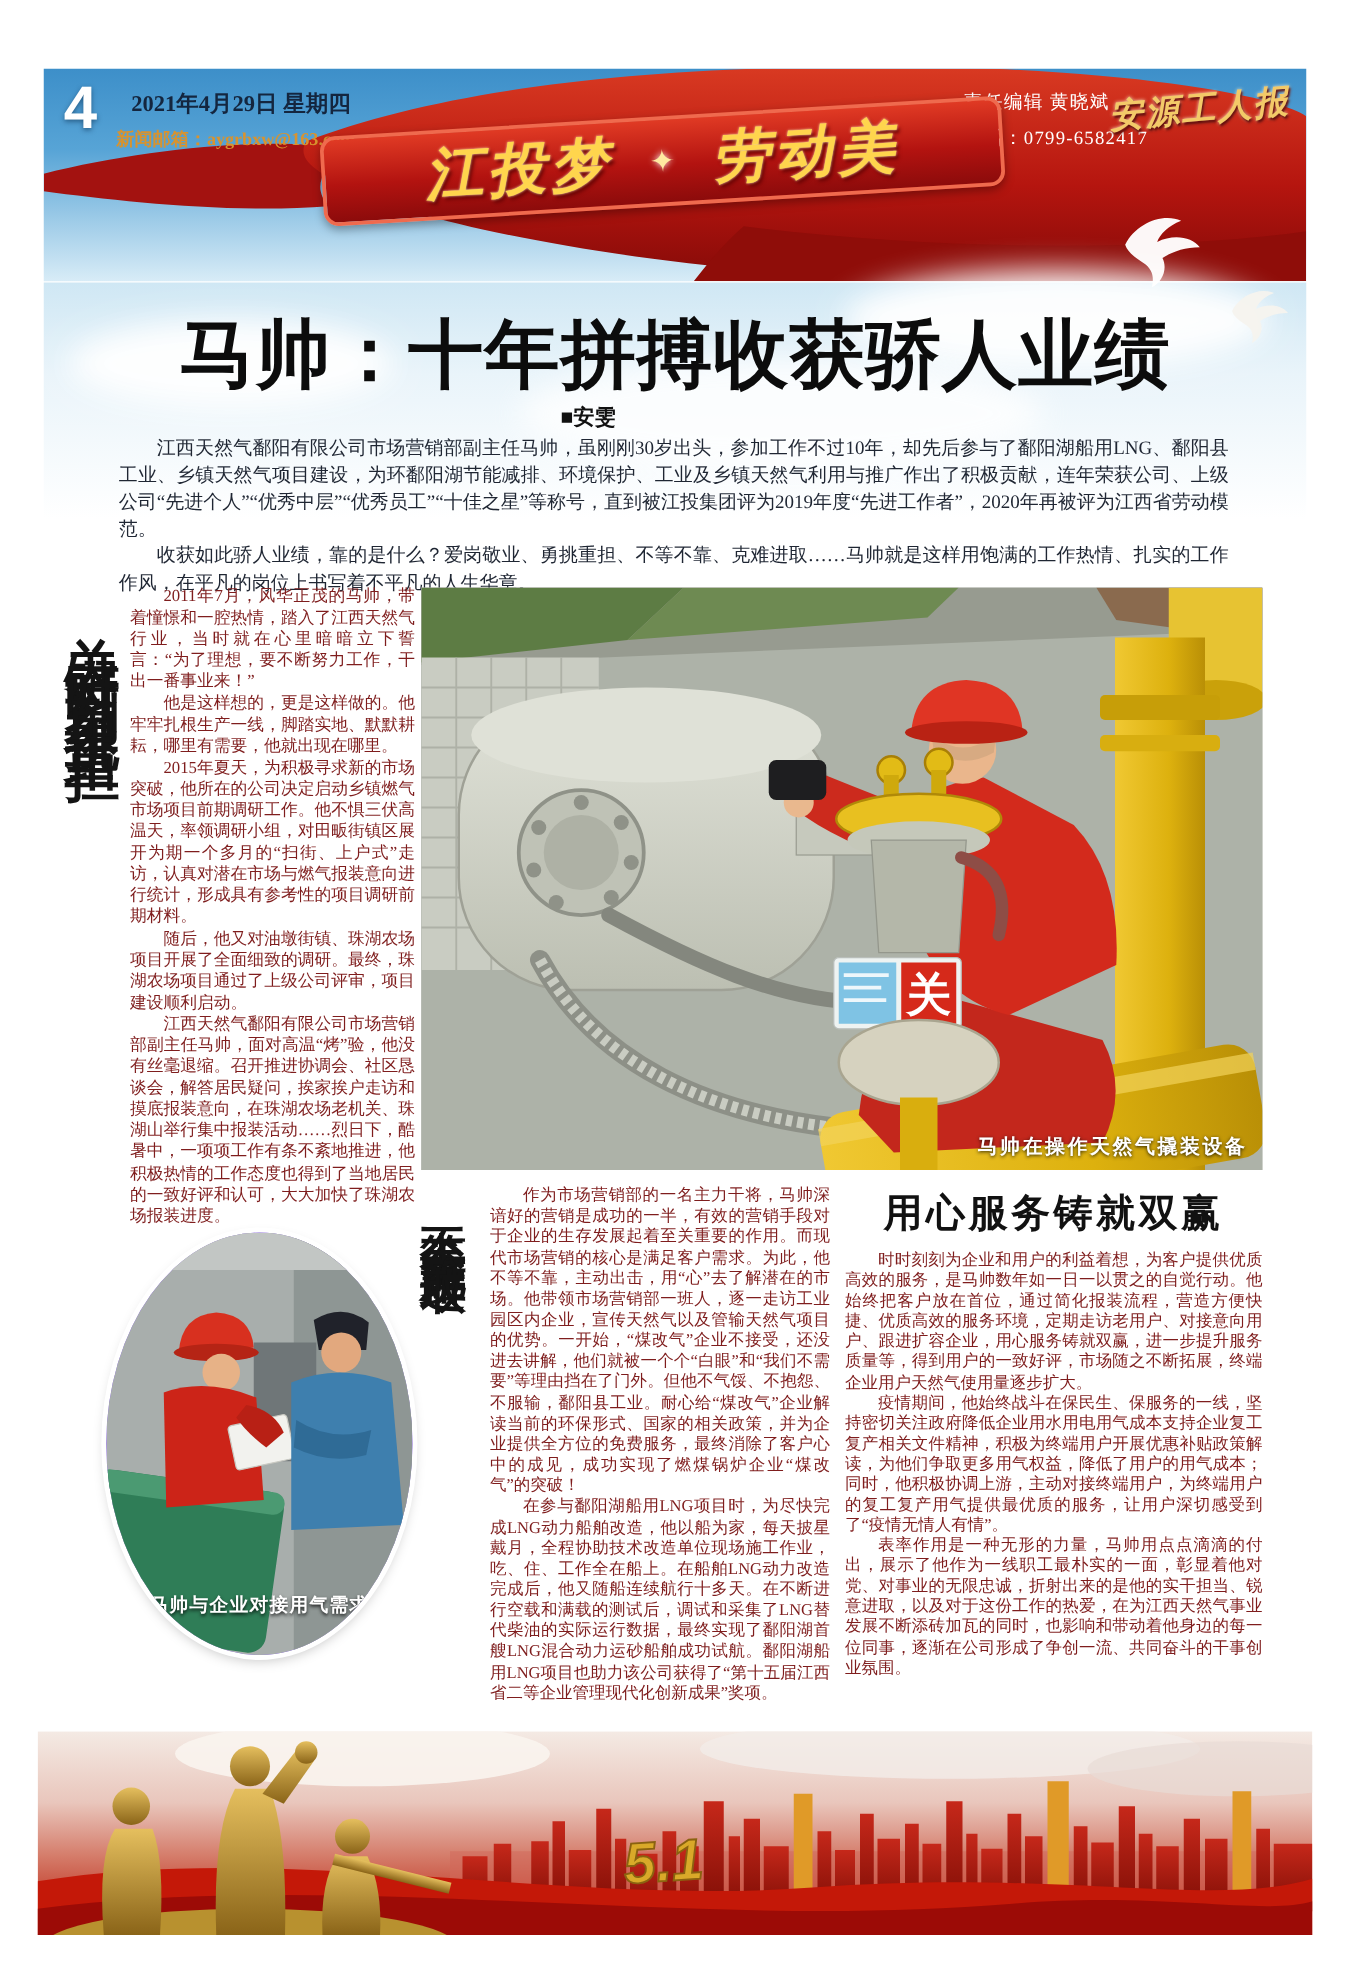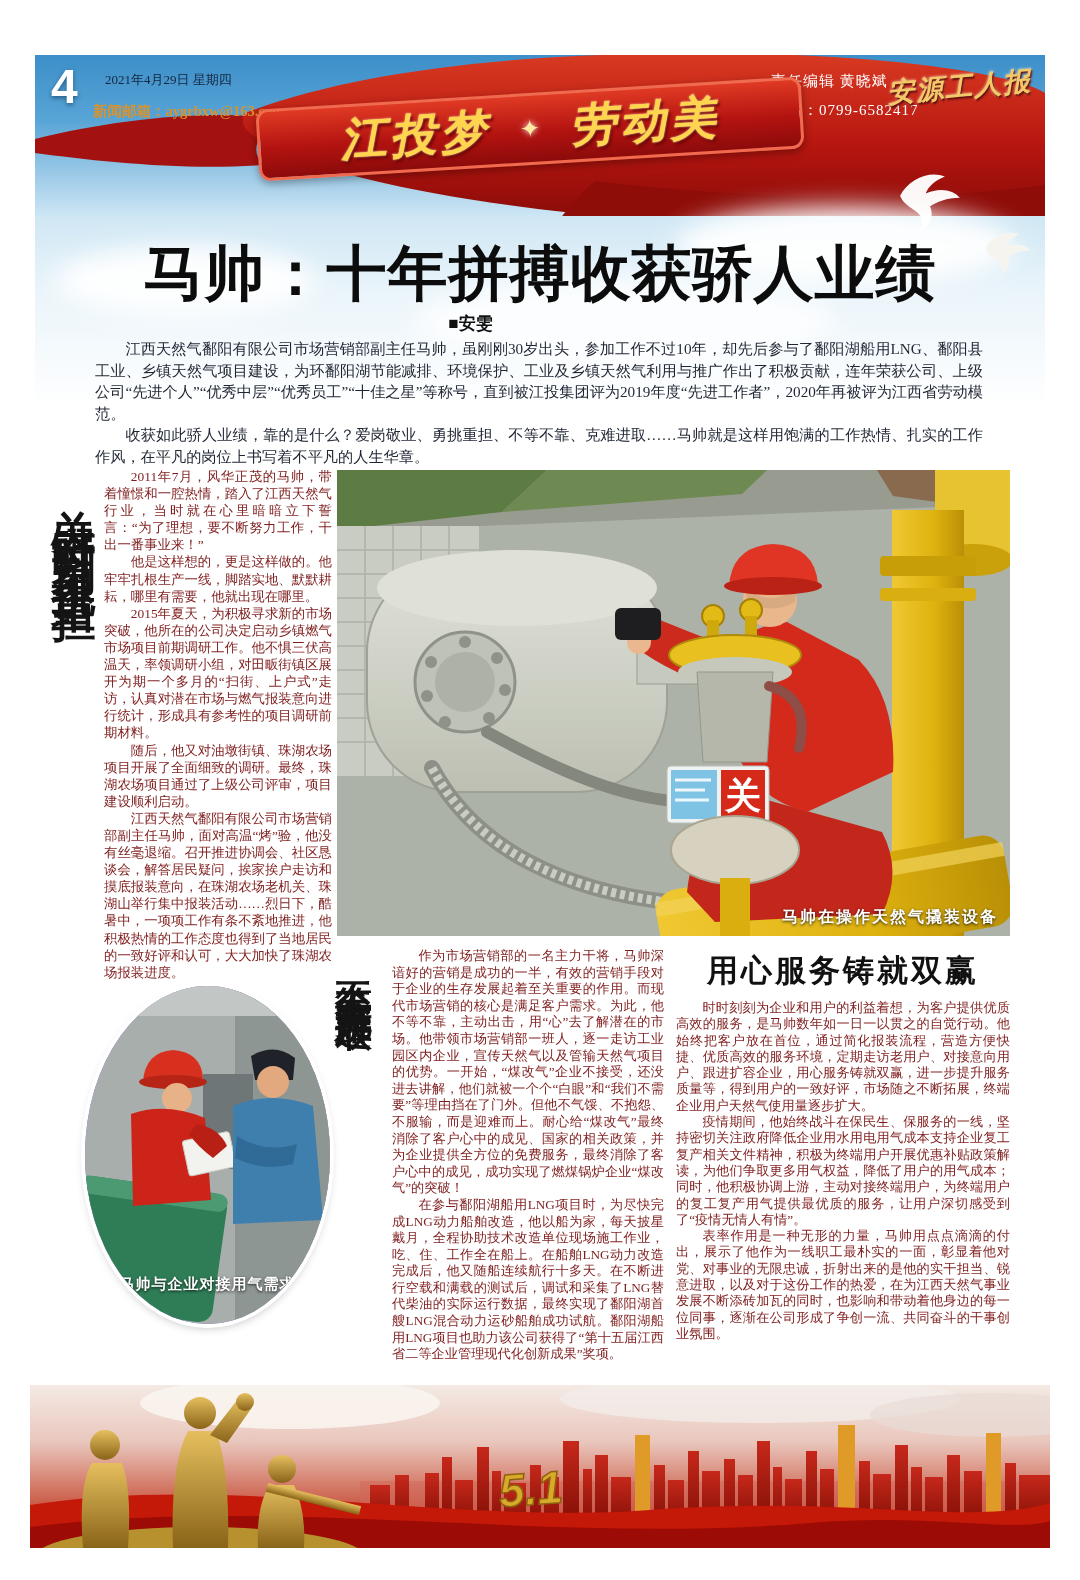--- a/index.html
+++ b/index.html
@@ -5,38 +5,38 @@
   html,body{margin:0;padding:0;background:#ffffff;}
   .page{position:relative;width:1080px;height:1580px;background:#ffffff;overflow:hidden;
         font-family:"Liberation Serif","DejaVu Serif",serif;color:#23262c;}
 
   
   .header{position:absolute;left:35px;top:55px;width:1010px;height:170px;overflow:hidden;
           background:linear-gradient(180deg,#3d8fc9 0%,#57a4d6 38%,#9fcce8 72%,#d8ecf7 100%);}
   .header svg.ribbons{position:absolute;left:0;top:0;width:1010px;height:170px;}
   .pgnum{position:absolute;left:16px;top:4px;font-size:48px;font-weight:bold;color:#fff;
          font-family:"Liberation Sans",sans-serif;text-shadow:0 2px 4px rgba(0,30,60,.5);z-index:3;}
-  .hdate{position:absolute;left:70px;top:16px;font-size:13px;font-weight:normal;color:#14263f;z-index:3;}
+  .hdate{position:absolute;left:70px;top:16px;font-size:18px;font-weight:bold;color:#14263f;z-index:3;}
   .hemail{position:absolute;left:58px;top:47px;font-size:14.5px;font-weight:bold;color:#d8932f;z-index:3;}
   .heditor{position:absolute;left:736px;top:17px;font-size:15px;color:#fff;z-index:4;letter-spacing:1px;}
   .hphone{position:absolute;left:736px;top:46px;font-size:15px;color:#fff;z-index:4;letter-spacing:1px;}
   .masthead{position:absolute;left:852px;top:14px;font-size:27px;color:#f3c968;font-weight:bold;font-style:italic;
             transform:rotate(-5deg);letter-spacing:2px;z-index:4;
             text-shadow:1px 2px 2px #5a0505,0 0 3px #fff4cf;}
   .banner{position:absolute;left:222px;top:38px;width:540px;height:66px;transform:rotate(-3.5deg);
           background:linear-gradient(180deg,#e03a24 0%,#b31310 55%,#8c0b0b 100%);
           border:3px solid #ef6a4e;border-radius:12px;box-shadow:0 3px 8px rgba(0,0,0,.35);
           display:flex;align-items:center;justify-content:center;gap:30px;z-index:5;}
   .banner .btxt{font-size:46px;font-weight:900;font-style:italic;color:#ffd54d;
           font-family:"Liberation Sans",sans-serif;
           text-shadow:0 0 2px #fff3c0,2px 3px 3px #6d0505;letter-spacing:4px;}
   .banner .bstar{color:#ffe9a0;font-size:24px;text-shadow:0 0 6px #fff;}
 
   
-  .skyband{position:absolute;left:35px;top:216px;width:1010px;height:243px;
+  .skyband{position:absolute;left:35px;top:226px;width:1010px;height:243px;
            background:linear-gradient(180deg,#cfe7f4 0%,#e9f4fa 30%,#ffffff 78%);}
   .cloud{position:absolute;background:#fff;border-radius:50%;filter:blur(12px);opacity:.95;}
   .main-headline{position:absolute;left:0;width:1010px;top:18px;text-align:center;
            font-size:60px;font-weight:900;color:#0c0c0c;letter-spacing:1px;
            font-family:"Liberation Sans",sans-serif;}
   .byline{position:absolute;left:0;width:871px;top:96px;text-align:center;font-size:17px;
            font-weight:bold;color:#111;}
   .intro{position:absolute;left:60px;top:122px;width:888px;font-size:15.2px;line-height:21.5px;
            text-align:justify;color:#1f2633;}
   .intro p{margin:0;text-indent:2em;}
@@ -204,21 +204,21 @@
         <text x="406" y="338" font-size="36" font-weight="bold" fill="#ffffff" text-anchor="middle" font-family="Liberation Sans,sans-serif">关</text>
         <ellipse cx="398" cy="380" rx="64" ry="34" fill="#d6d2bf" stroke="#a9a590" stroke-width="2"></ellipse>
         <rect x="383" y="408" width="30" height="58" fill="#d9ae0e"></rect>
       </g>
     </svg>
     <div class="photo-caption">马帅在操作天然气撬装设备</div>
   </div>
 
   <div class="vtitle" id="vtitle2">不等不靠克难进取</div>
   <div class="col" id="col-mid">
-    <p>作为市场营销部的一名主力干将，马帅深谙好的营销是成功的一半，有效的营销手段对于企业的生存发展起着至关重要的作用。而现代市场营销的核心是满足客户需求。为此，他不等不靠，主动出击，用“心”去了解潜在的市场。他带领市场营销部一班人，逐一走访工业园区内企业，宣传天然气以及管输天然气项目的优势。一开始，“煤改气”企业不接受，还没进去讲解，他们就被一个个“白眼”和“我们不需要”等理由挡在了门外。但他不气馁、不抱怨、不服输，而是迎难而上。耐心给“煤改气”最终消除了客户心中的成见、国家的相关政策，并为企业提供全方位的免费服务，最终消除了客户心中的成见，成功实现了燃煤锅炉企业“煤改气”的突破！</p>
+    <p>作为市场营销部的一名主力干将，马帅深谙好的营销是成功的一半，有效的营销手段对于企业的生存发展起着至关重要的作用。而现代市场营销的核心是满足客户需求。为此，他不等不靠，主动出击，用“心”去了解潜在的市场。他带领市场营销部一班人，逐一走访工业园区内企业，宣传天然气以及管输天然气项目的优势。一开始，“煤改气”企业不接受，还没进去讲解，他们就被一个个“白眼”和“我们不需要”等理由挡在了门外。但他不气馁、不抱怨、不服输，鄱阳县工业。耐心给“煤改气”企业解读当前的环保形式、国家的相关政策，并为企业提供全方位的免费服务，最终消除了客户心中的成见，成功实现了燃煤锅炉企业“煤改气”的突破！</p>
     <p>在参与鄱阳湖船用LNG项目时，为尽快完成LNG动力船舶改造，他以船为家，每天披星戴月，全程协助技术改造单位现场施工作业，吃、住、工作全在船上。在船舶LNG动力改造完成后，他又随船连续航行十多天。在不断进行空载和满载的测试后，调试和采集了LNG替代柴油的实际运行数据，最终实现了鄱阳湖首艘LNG混合动力运砂船舶成功试航。鄱阳湖船用LNG项目也助力该公司获得了“第十五届江西省二等企业管理现代化创新成果”奖项。</p>
   </div>
 
   <div class="right-headline">用心服务铸就双赢</div>
   <div class="col" id="col-right">
     <p>时时刻刻为企业和用户的利益着想，为客户提供优质高效的服务，是马帅数年如一日一以贯之的自觉行动。他始终把客户放在首位，通过简化报装流程，营造方便快捷、优质高效的服务环境，定期走访老用户、对接意向用户、跟进扩容企业，用心服务铸就双赢，进一步提升服务质量等，得到用户的一致好评，市场随之不断拓展，终端企业用户天然气使用量逐步扩大。</p>
     <p>疫情期间，他始终战斗在保民生、保服务的一线，坚持密切关注政府降低企业用水用电用气成本支持企业复工复产相关文件精神，积极为终端用户开展优惠补贴政策解读，为他们争取更多用气权益，降低了用户的用气成本；同时，他积极协调上游，主动对接终端用户，为终端用户的复工复产用气提供最优质的服务，让用户深切感受到了“疫情无情人有情”。</p>
     <p>表率作用是一种无形的力量，马帅用点点滴滴的付出，展示了他作为一线职工最朴实的一面，彰显着他对党、对事业的无限忠诚，折射出来的是他的实干担当、锐意进取，以及对于这份工作的热爱，在为江西天然气事业发展不断添砖加瓦的同时，也影响和带动着他身边的每一位同事，逐渐在公司形成了争创一流、共同奋斗的干事创业氛围。</p>
   </div>
 

